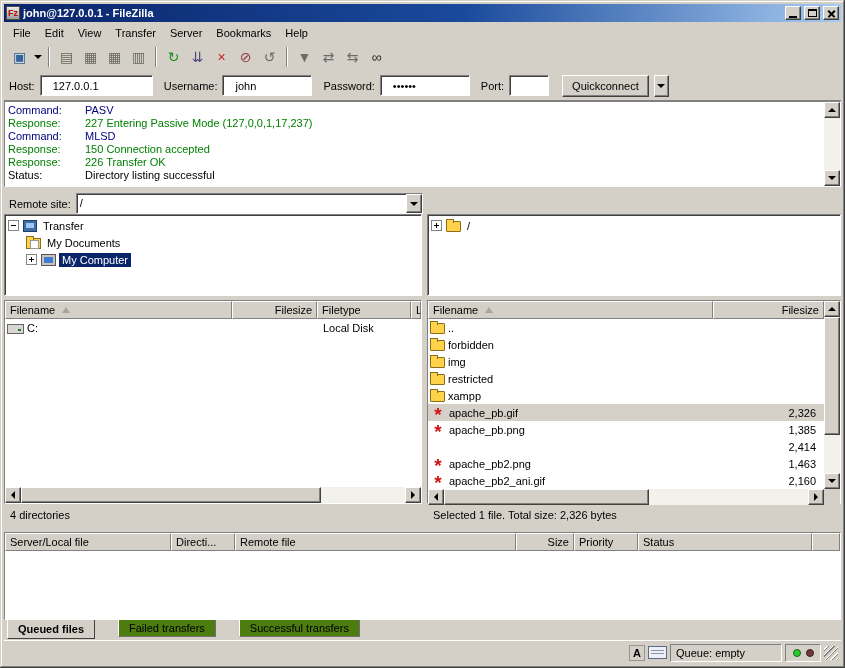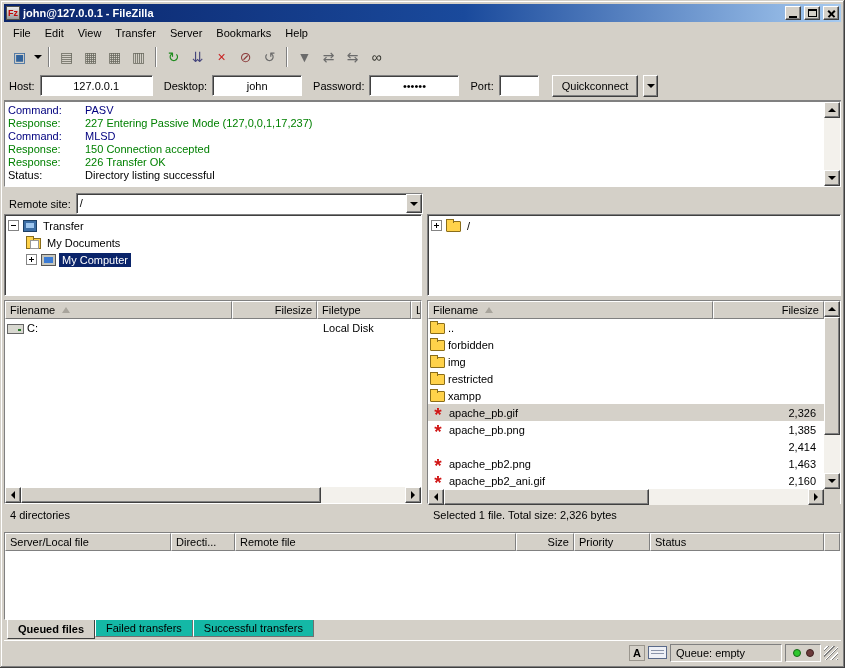--- a/index.html
+++ b/index.html
@@ -33,21 +33,21 @@
 
   
   .toolbar { height:28px; display:flex; align-items:center; padding:2px 4px; gap:1px; }
   .tool-btn { width:23px; height:22px; display:flex; align-items:center; justify-content:center; font-size:14px; }
   .tool-dd { width:11px; height:22px; display:flex; align-items:center; justify-content:center; }
   .tool-sep { width:2px; height:20px; border-left:1px solid #808080; border-right:1px solid #fff; margin:0 4px; }
 
   
   .quickbar { height:30px; display:flex; align-items:center; gap:5px; padding:0 5px; border-bottom:1px solid #808080; box-shadow:0 1px 0 #fff; }
   .field { height:21px; background:#fff; }
-  .field input { width:100%; height:100%; border:none; outline:none; background:transparent; font:inherit; padding:0 2px;text-align:center; }
+  .field input { width:100%; height:100%; border:none; outline:none; background:transparent; font:inherit; padding:0 12px; }
   .btn { height:22px; display:flex; align-items:center; padding:0 9px; }
   .dd-btn { width:15px; height:22px; display:flex; align-items:center; justify-content:center; }
   .tri-down { width:0; height:0; border-left:4px solid transparent; border-right:4px solid transparent; border-top:4px solid #000; }
   .tri-up { width:0; height:0; border-left:4px solid transparent; border-right:4px solid transparent; border-bottom:4px solid #000; }
   .tri-left { width:0; height:0; border-top:4px solid transparent; border-bottom:4px solid transparent; border-right:4px solid #000; }
   .tri-right { width:0; height:0; border-top:4px solid transparent; border-bottom:4px solid transparent; border-left:4px solid #000; }
 
   
   .logwrap { height:86px; display:flex; }
   .loglines { flex:1; padding:2px 3px; overflow:hidden; line-height:13px; background:#fff; }
@@ -122,21 +122,21 @@
   .status-text { padding-left:6px; white-space:nowrap; }
 
   
   .queue { height:88px; display:flex; flex-direction:column; }
   .queue-rows { flex:1; background:#fff; }
 
   
   .tabsrow { height:20px; display:flex; align-items:flex-start; padding-left:3px; }
   .tab { display:flex; align-items:center; padding:0 10px; background:#d4d0c8; border-left:1px solid #fff; border-right:1px solid #707070; border-bottom:1px solid #707070; height:17px; }
   .tab.active { font-weight:bold; height:19px; background:#d4d0c8; border-right:1px solid #404040; border-bottom:1px solid #404040; }
-  .tab.inactive { background:#14b8a6; }
+  .tab.inactive { background:#4d7c0f;margin-left:23px; }
 
   
   .statusbar { height:24px; display:flex; align-items:center; gap:3px; padding:2px 3px 2px 2px; border-top:1px solid #fff; }
   .sb-spacer { flex:1; }
   .lang-a { width:16px; height:16px; display:flex; align-items:center; justify-content:center; font-weight:bold; background:#d4d0c8; border:1px solid #9a968e; }
   .kbd-icon { width:19px; height:13px; background:#eef0f6; border:1px solid #5a6a8a; position:relative; }
   .kbd-icon::after { content:""; position:absolute; left:2px; top:3px; right:2px; height:1px; box-shadow:0 3px 0 #8a94aa; background:#8a94aa; }
   .queue-panel { width:112px; height:18px; display:flex; align-items:center; padding-left:5px; background:#d4d0c8; }
   .led-panel { width:36px; height:18px; display:flex; align-items:center; justify-content:center; gap:5px; background:#d4d0c8; }
   .led { width:8px; height:8px; border-radius:50%; }
@@ -192,21 +192,21 @@
     <span class="tool-sep"></span>
     <span class="tool-btn" style="color: rgb(107, 107, 107);">▼</span>
     <span class="tool-btn" style="color: rgb(107, 107, 107);">⇄</span>
     <span class="tool-btn" style="color: rgb(107, 107, 107);">⇆</span>
     <span class="tool-btn" style="color: rgb(48, 48, 42);">∞</span>
   </div>
 
   <div class="quickbar">
     <span>Host:</span>
     <span class="field sk" style="width:113px"><input value="127.0.0.1" style=""></span>
-    <span style="margin-left:6px">Desktop:</span>
+    <span style="margin-left:6px">Username:</span>
     <span class="field sk" style="width:90px"><input value="john" style=""></span>
     <span style="margin-left:6px">Password:</span>
     <span class="field sk" style="width:90px"><input value="••••••" style=""></span>
     <span style="margin-left:6px">Port:</span>
     <span class="field sk" style="width:40px"><input value="" style=""></span>
     <span class="btn rz" style="margin-left:8px">
         <span>Quickconnect</span>
       </span>
     <span class="dd-btn rz">
         <span class="tri-down"></span>
@@ -465,21 +465,21 @@
         </span>
       <span class="hcell" style="width:64px">
           <span>Directi...</span>
         </span>
       <span class="hcell" style="width:281px">
           <span>Remote file</span>
         </span>
       <span class="hcell right" style="width:58px">
           <span>Size</span>
         </span>
-      <span class="hcell" style="width:76px">
+      <span class="hcell" style="width:64px">
           <span>Priority</span>
         </span>
       <span class="hcell" style="width:174px">
           <span>Status</span>
         </span>
       <span class="hcell" style="flex:1"></span>
     </div>
     <div class="queue-rows"></div>
   </div>
 

